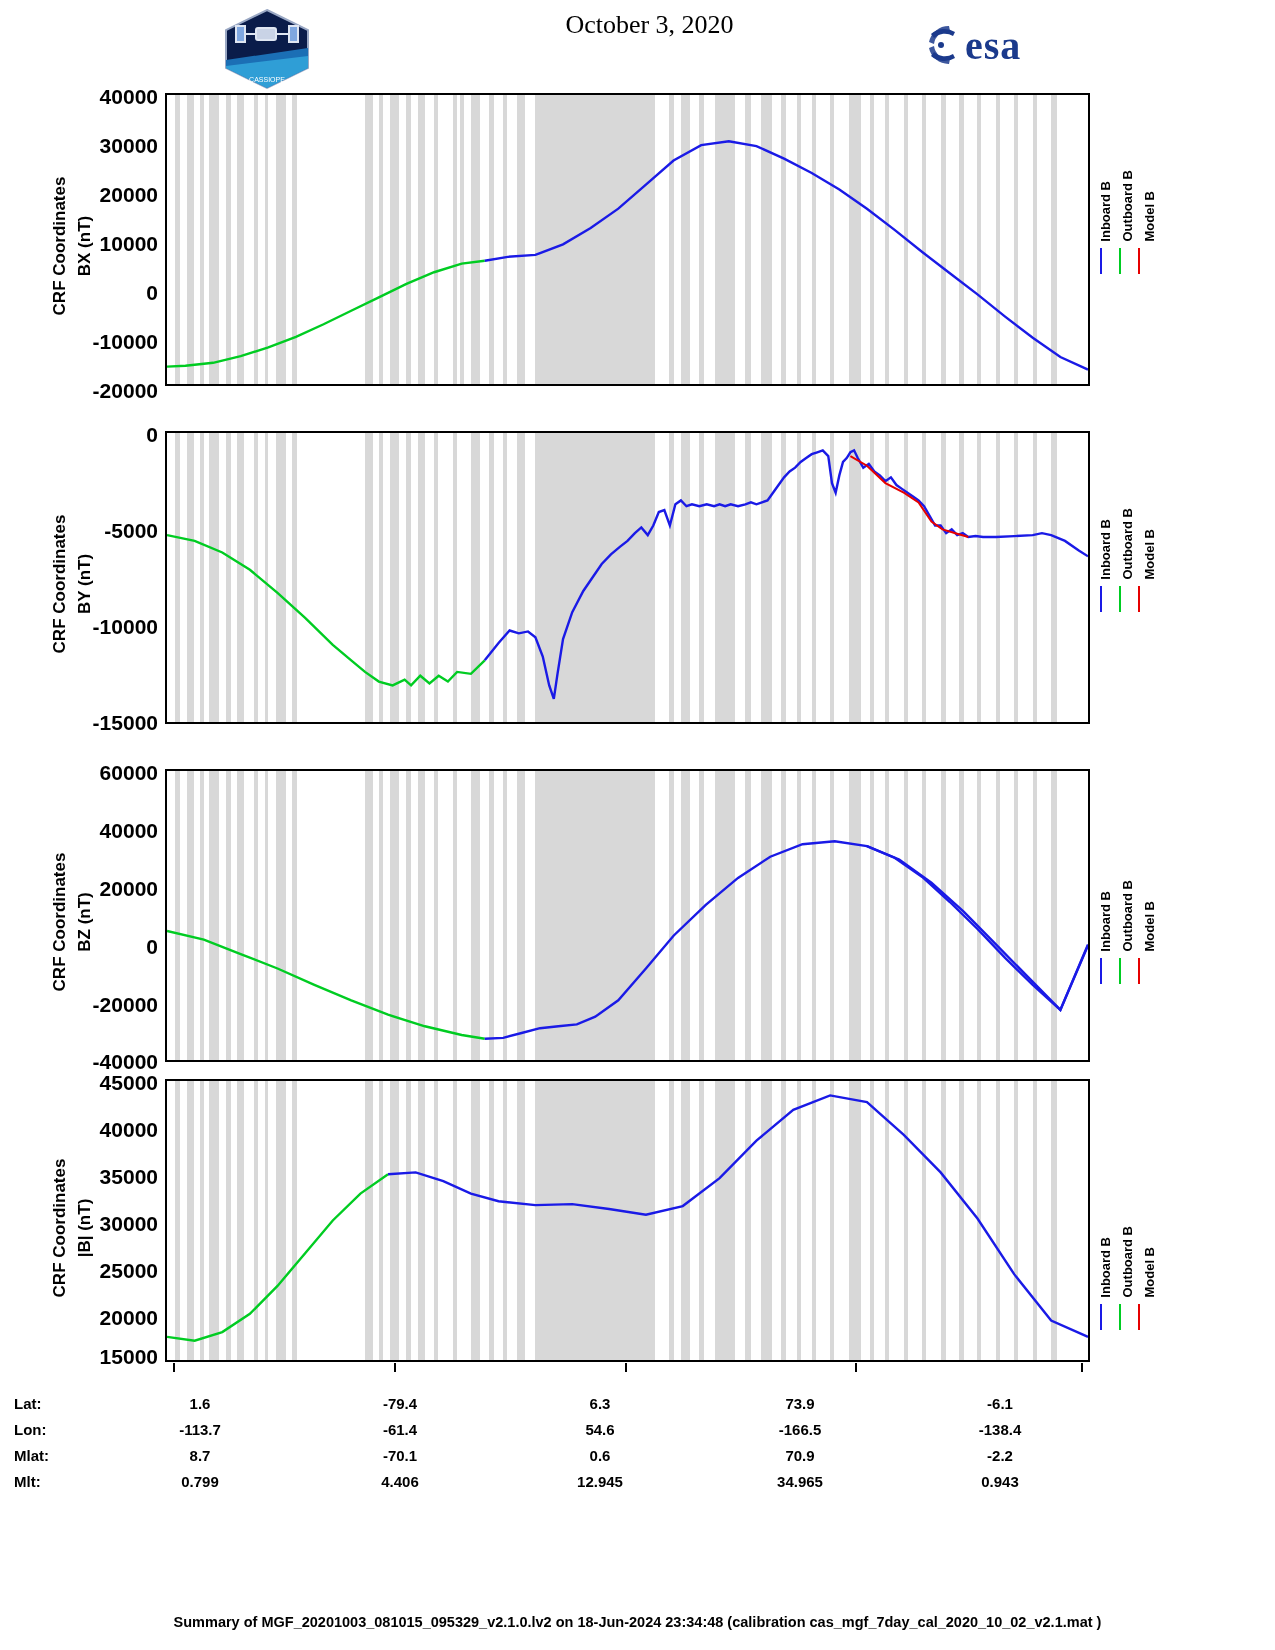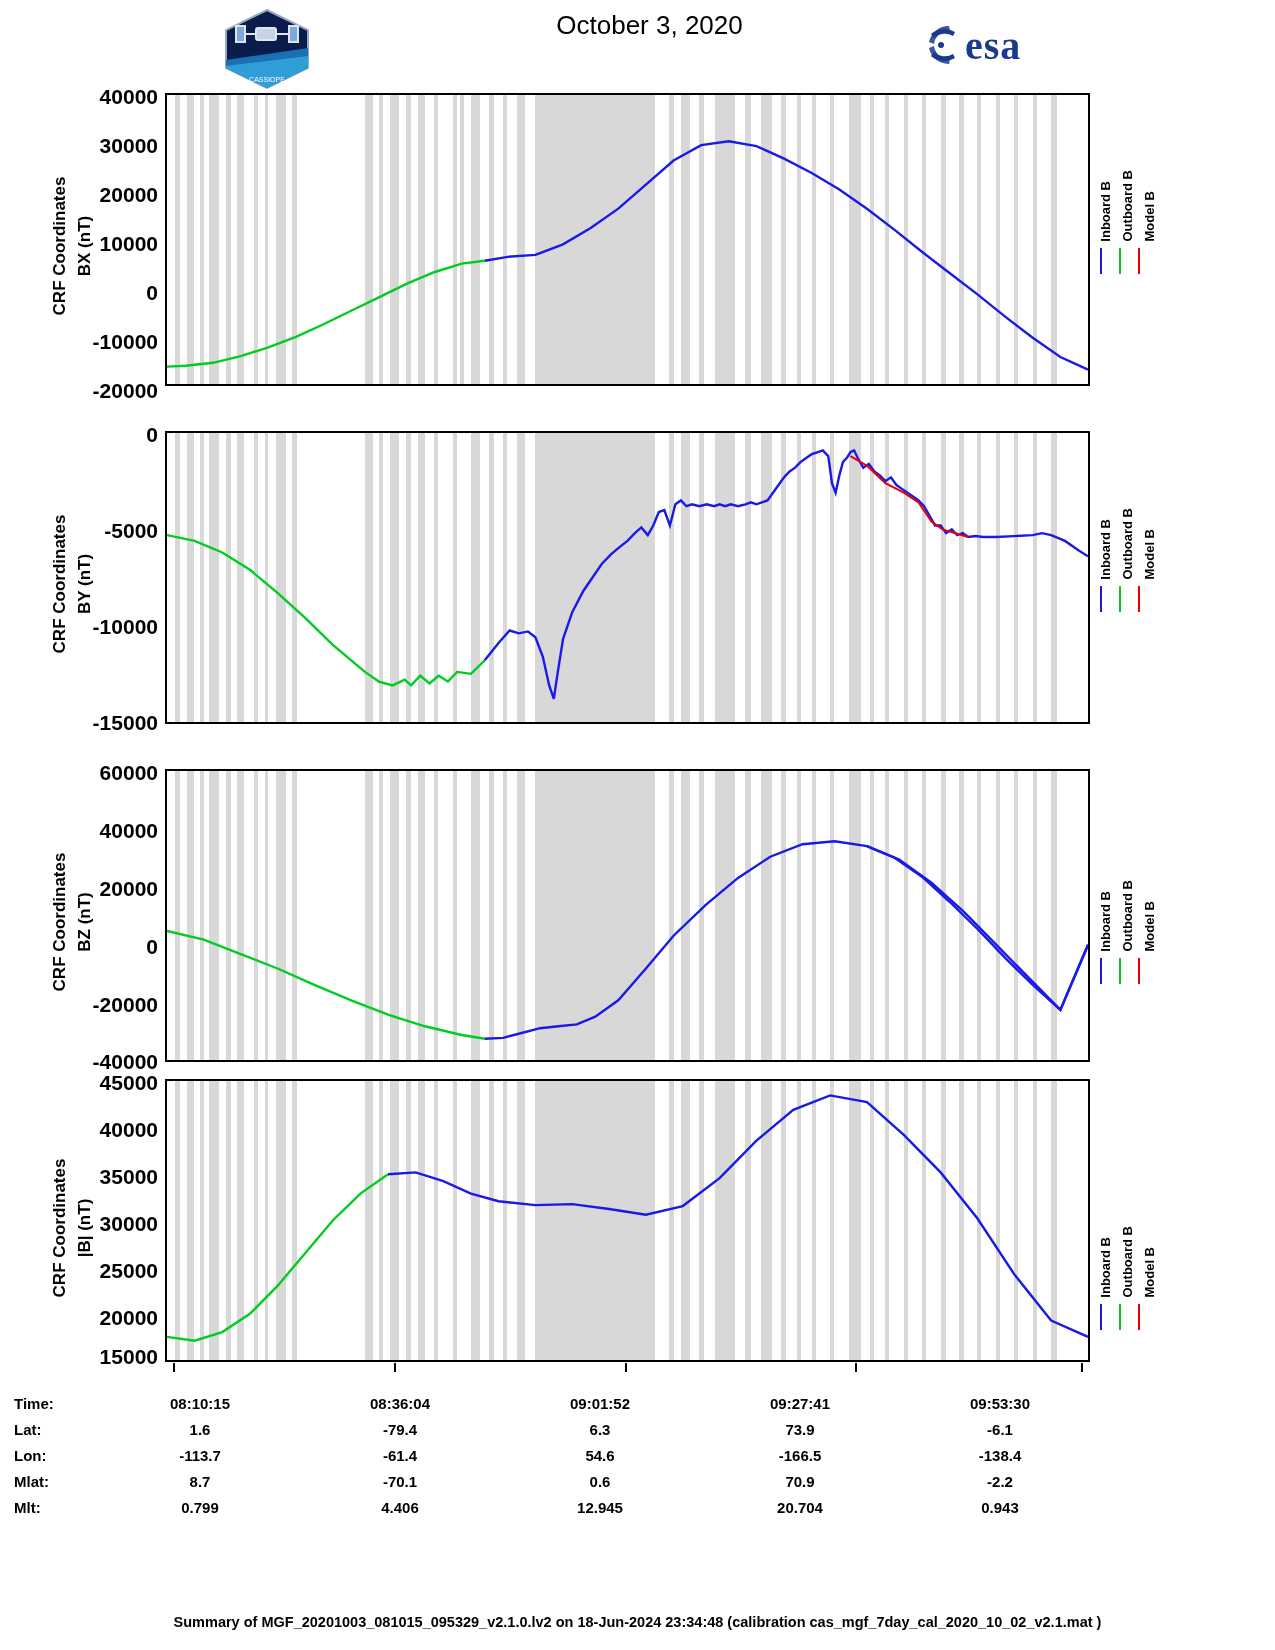--- a/index.html
+++ b/index.html
@@ -2,21 +2,21 @@
 <html><head>
 <meta charset="utf-8">
 <style>
   html,body{margin:0;padding:0;background:#ffffff;}
   body{width:1275px;height:1650px;font-family:"Liberation Sans",sans-serif;color:#000;overflow:hidden;position:relative;}
   .page{position:relative;width:1275px;height:1650px;}
 
   
   .title-wrap{position:absolute;left:0;top:8px;width:1275px;text-align:center;}
   .title1{font-family:"Liberation Serif",serif;font-size:30px;line-height:38px;}
-  .title2{font-family:Liberation Sans, sans-serif;font-size:26px;line-height:34px;padding-left:24px;}
+  .title2{font-family:Liberation Serif, serif;font-size:26px;line-height:34px;padding-left:24px;}
 
   .mission-logo{position:absolute;left:222px;top:8px;width:90px;height:82px;}
   .esa-logo{position:absolute;left:925px;top:22px;width:115px;height:46px;}
   .esa-text{font-family:"Liberation Serif",serif;font-size:40px;font-weight:700;color:#1b3a8c;letter-spacing:1px;}
 
   
   .panel{position:absolute;left:165px;width:925px;border:2px solid #000;box-sizing:border-box;background:#fff;overflow:hidden;}
   .plotarea{position:absolute;inset:0;}
   .shade{position:absolute;top:0;bottom:0;background:#d8d8d8;}
   svg.trace{position:absolute;left:0;top:0;width:100%;height:100%;}
@@ -388,28 +388,20 @@
   <div class="xtickrow">
     <i style="left:8px"></i>
       <i style="left:229px"></i>
       <i style="left:460px"></i>
       <i style="left:690px"></i>
       <i style="left:916px"></i>
   </div>
 
   <div class="table">
     <div class="trow">
-      <div class="tlab">Time:</div>
-      <div class="tcell">08:10:15</div>
-      <div class="tcell">08:36:04</div>
-      <div class="tcell">09:01:52</div>
-      <div class="tcell">09:27:41</div>
-      <div class="tcell">09:53:30</div>
-    </div>
-    <div class="trow">
       <div class="tlab">Lat:</div>
       <div class="tcell">1.6</div>
       <div class="tcell">-79.4</div>
       <div class="tcell">6.3</div>
       <div class="tcell">73.9</div>
       <div class="tcell">-6.1</div>
     </div>
     <div class="trow">
       <div class="tlab">Lon:</div>
       <div class="tcell">-113.7</div>
@@ -424,19 +416,19 @@
       <div class="tcell">-70.1</div>
       <div class="tcell">0.6</div>
       <div class="tcell">70.9</div>
       <div class="tcell">-2.2</div>
     </div>
     <div class="trow">
       <div class="tlab">Mlt:</div>
       <div class="tcell">0.799</div>
       <div class="tcell">4.406</div>
       <div class="tcell">12.945</div>
-      <div class="tcell">20.704</div>
+      <div class="tcell">34.965</div>
       <div class="tcell">0.943</div>
     </div>
   </div>
 
   <div class="footer">Summary of MGF_20201003_081015_095329_v2.1.0.lv2 on 18-Jun-2024 23:34:48 (calibration cas_mgf_7day_cal_2020_10_02_v2.1.mat )</div>
 </div>
 
 </body></html>

